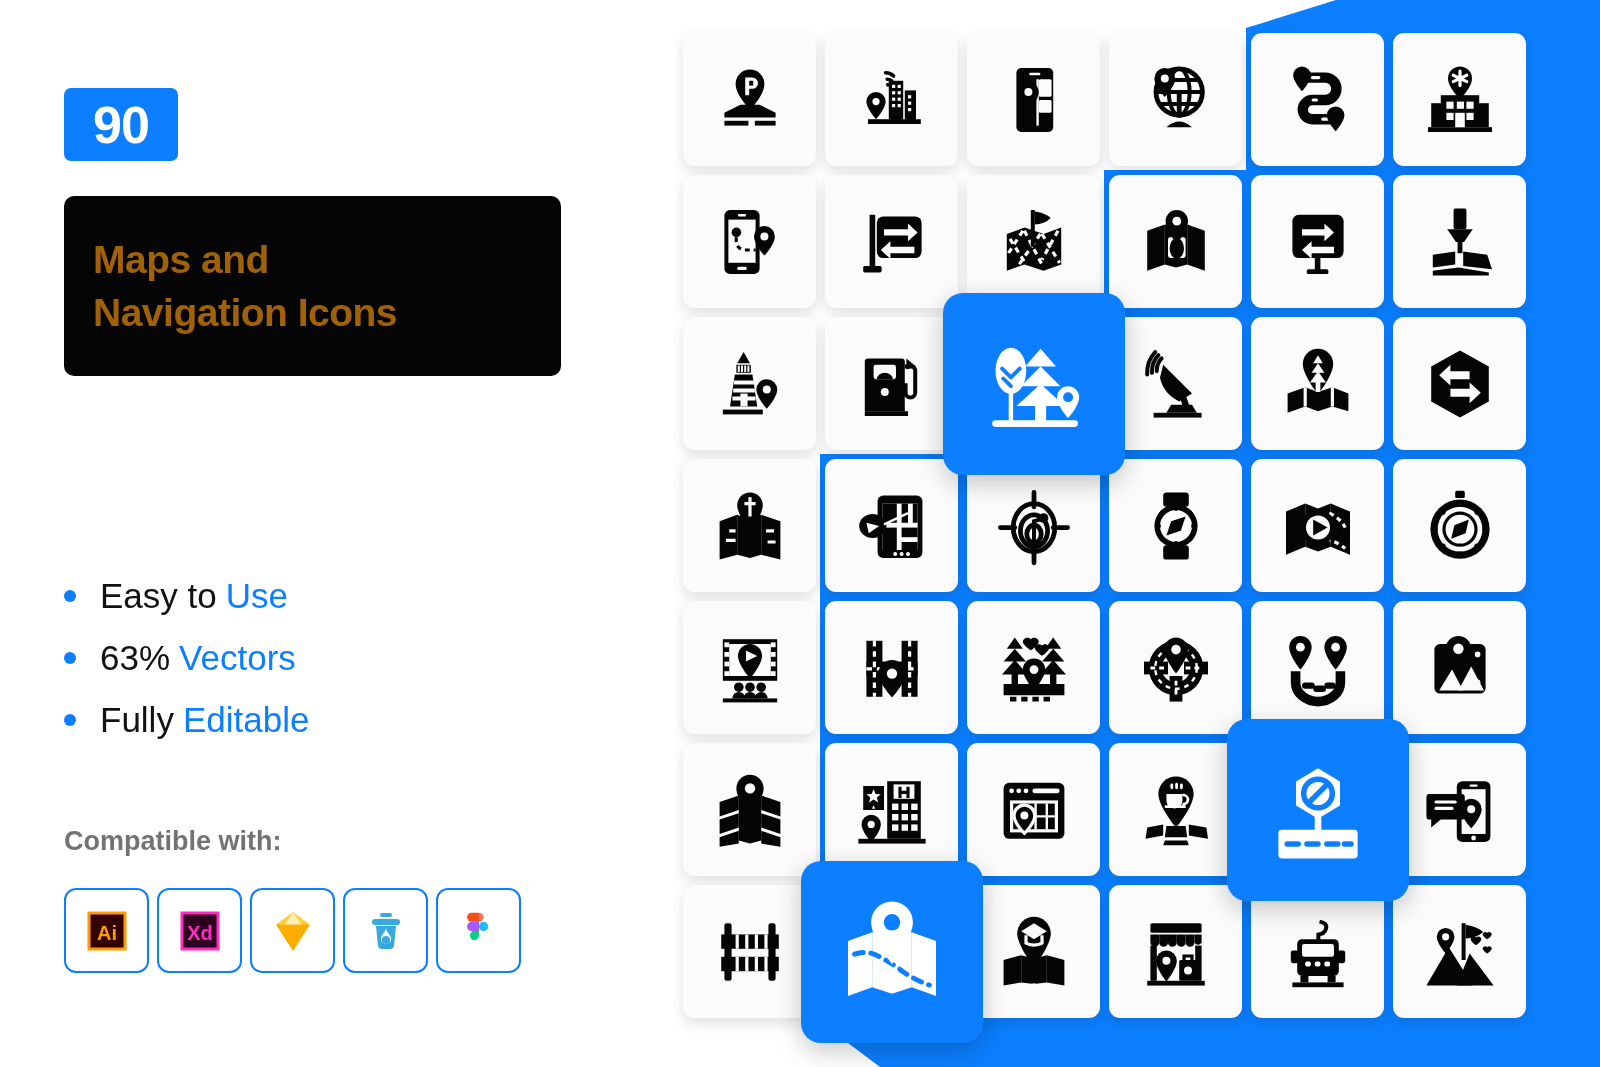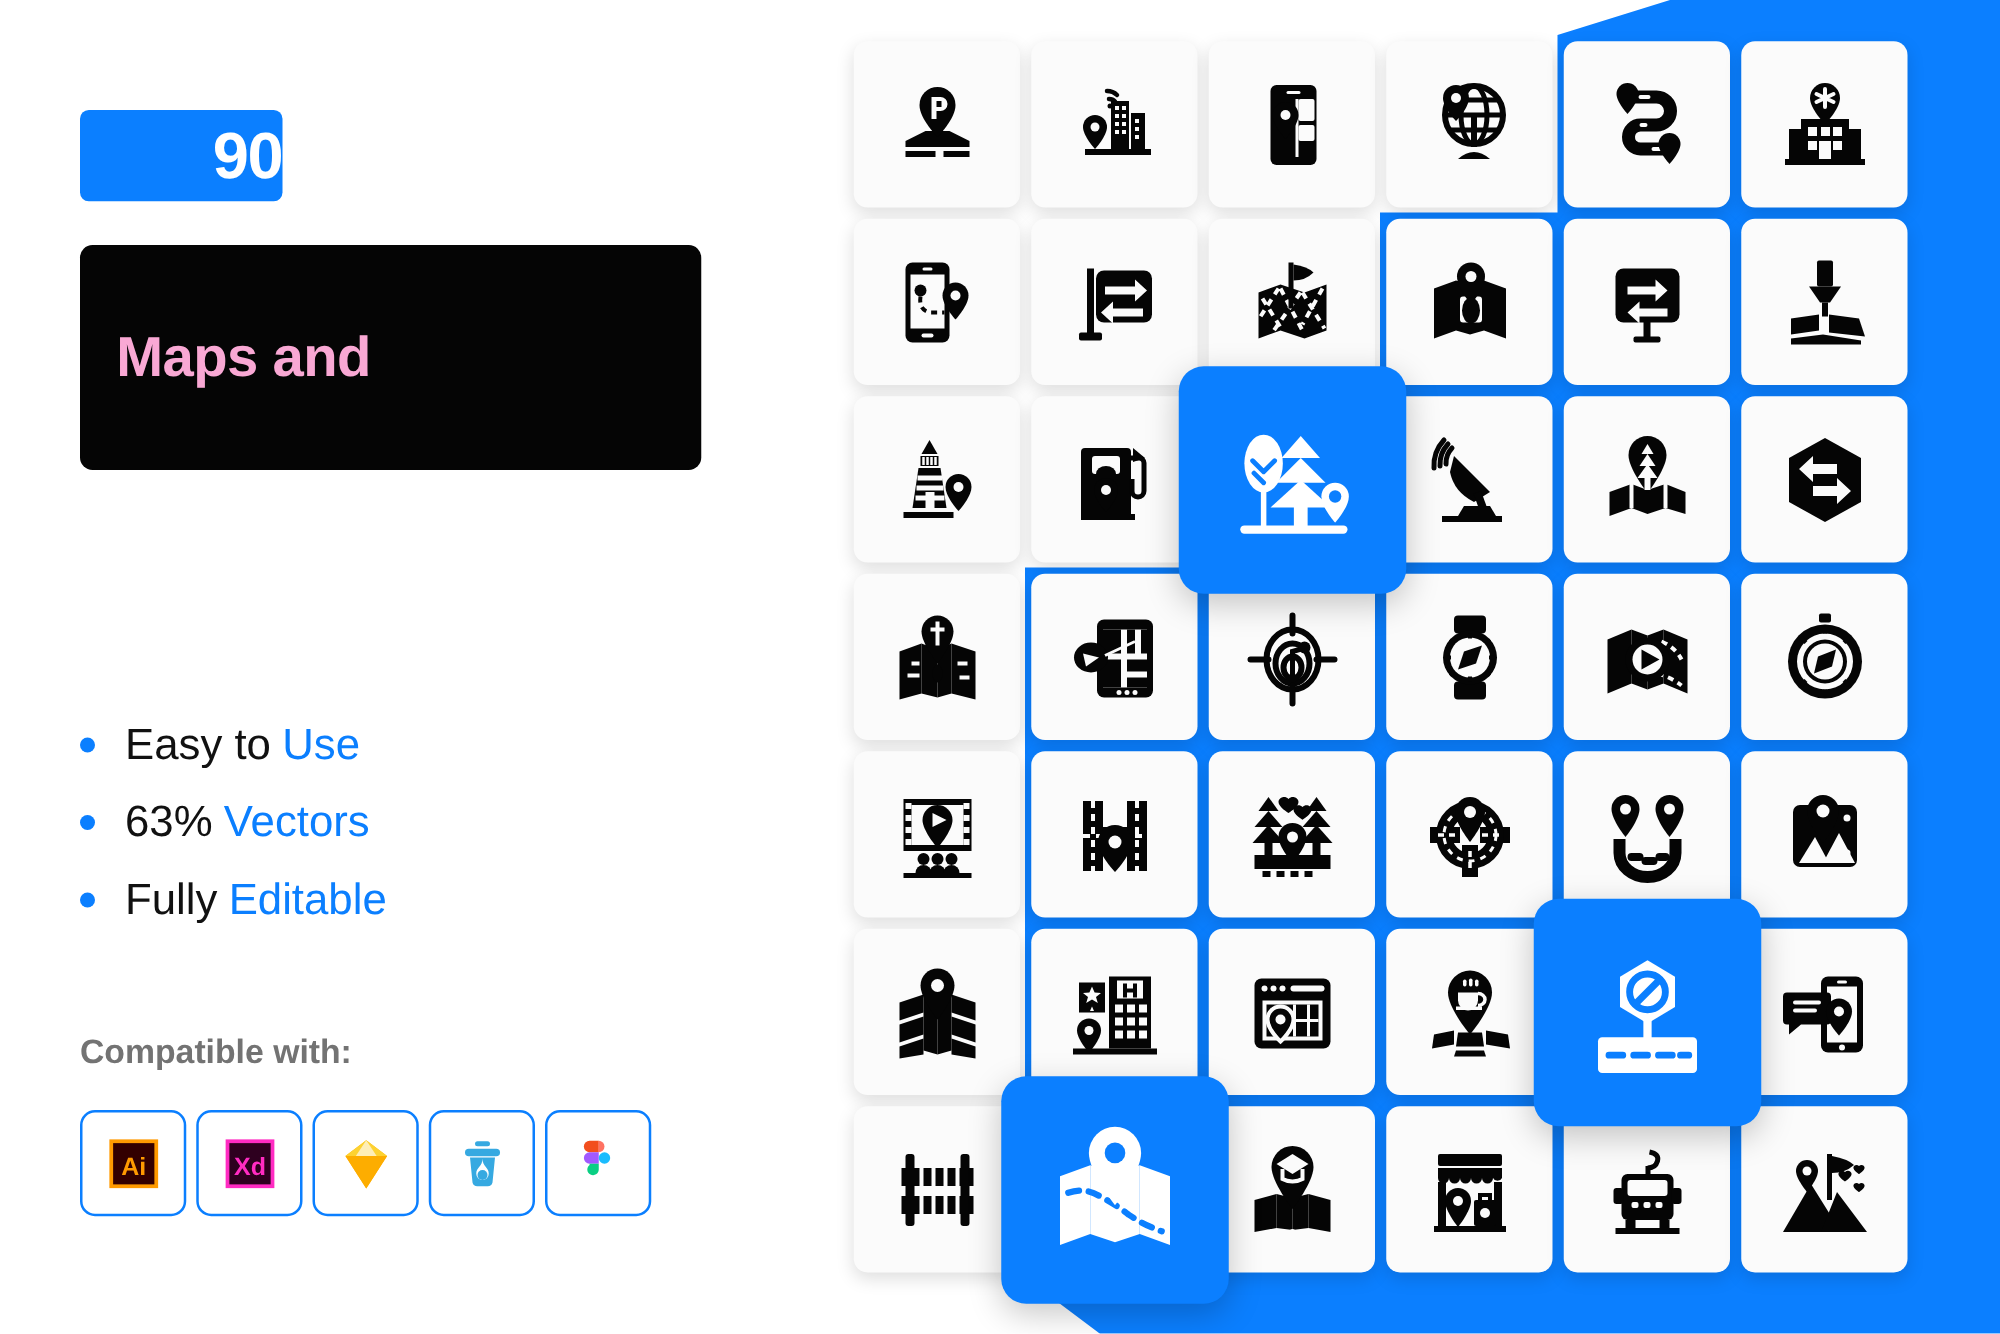--- a/index.html
+++ b/index.html
@@ -9,36 +9,36 @@
     font-family:"Liberation Sans", sans-serif;
     overflow:hidden;
     position:relative;
   }
   .stage{position:absolute;inset:0;width:1600px;height:1067px;overflow:hidden;}
 
   
   .left{position:absolute;left:0;top:0;width:640px;height:1067px;background:#fff;z-index:5;}
 
   .count-badge{
-    position:absolute;left:64px;top:88px;width:162px;height:73px;
+    position:absolute;left:64px;top:88px;width:114px;height:73px;
     background:var(--accent);border-radius:7px;
-    display:flex;align-items:center;justify-content:flex-end;
+    display:flex;align-items:center;justify-content:center;
   }
   .count-badge span{
     color:#fff;font-size:52px;font-weight:700;letter-spacing:-1px;line-height:1;
   }
 
   .title-card{
     position:absolute;left:64px;top:196px;width:497px;height:180px;
     background:#050505;border-radius:10px;
     display:flex;flex-direction:column;justify-content:center;
     padding:0 0 0 29px;box-sizing:border-box;
   }
   .title-card .tl{
-    color:#f9a8d4;font-size:45px;font-weight:700;line-height:1.37;letter-spacing:-0.5px;
+    color:#a16207;font-size:39px;font-weight:700;line-height:1.37;letter-spacing:-0.5px;
     white-space:nowrap;
   }
 
   .desc{
     position:absolute;left:64px;top:406px;width:545px;
     font-size:31px;line-height:1.33;font-weight:500;color:#111;
   }
   .desc .hl{color:var(--accent);}
 
   .bullets{position:absolute;left:64px;top:578px;width:520px;}
@@ -646,20 +646,21 @@
   </div>
 
   <div class="left">
 
     <div class="count-badge">
       <span>90</span>
     </div>
 
     <div class="title-card">
       <div class="tl">Maps and</div>
+      <div class="tl">Navigation Icons</div>
     </div>
 
 
     <div class="bullets">
       <div class="bullet">
         <span class="dot"></span>
         <span>Easy to</span>
         <span class="hl">Use</span>
       </div>
       <div class="bullet">

